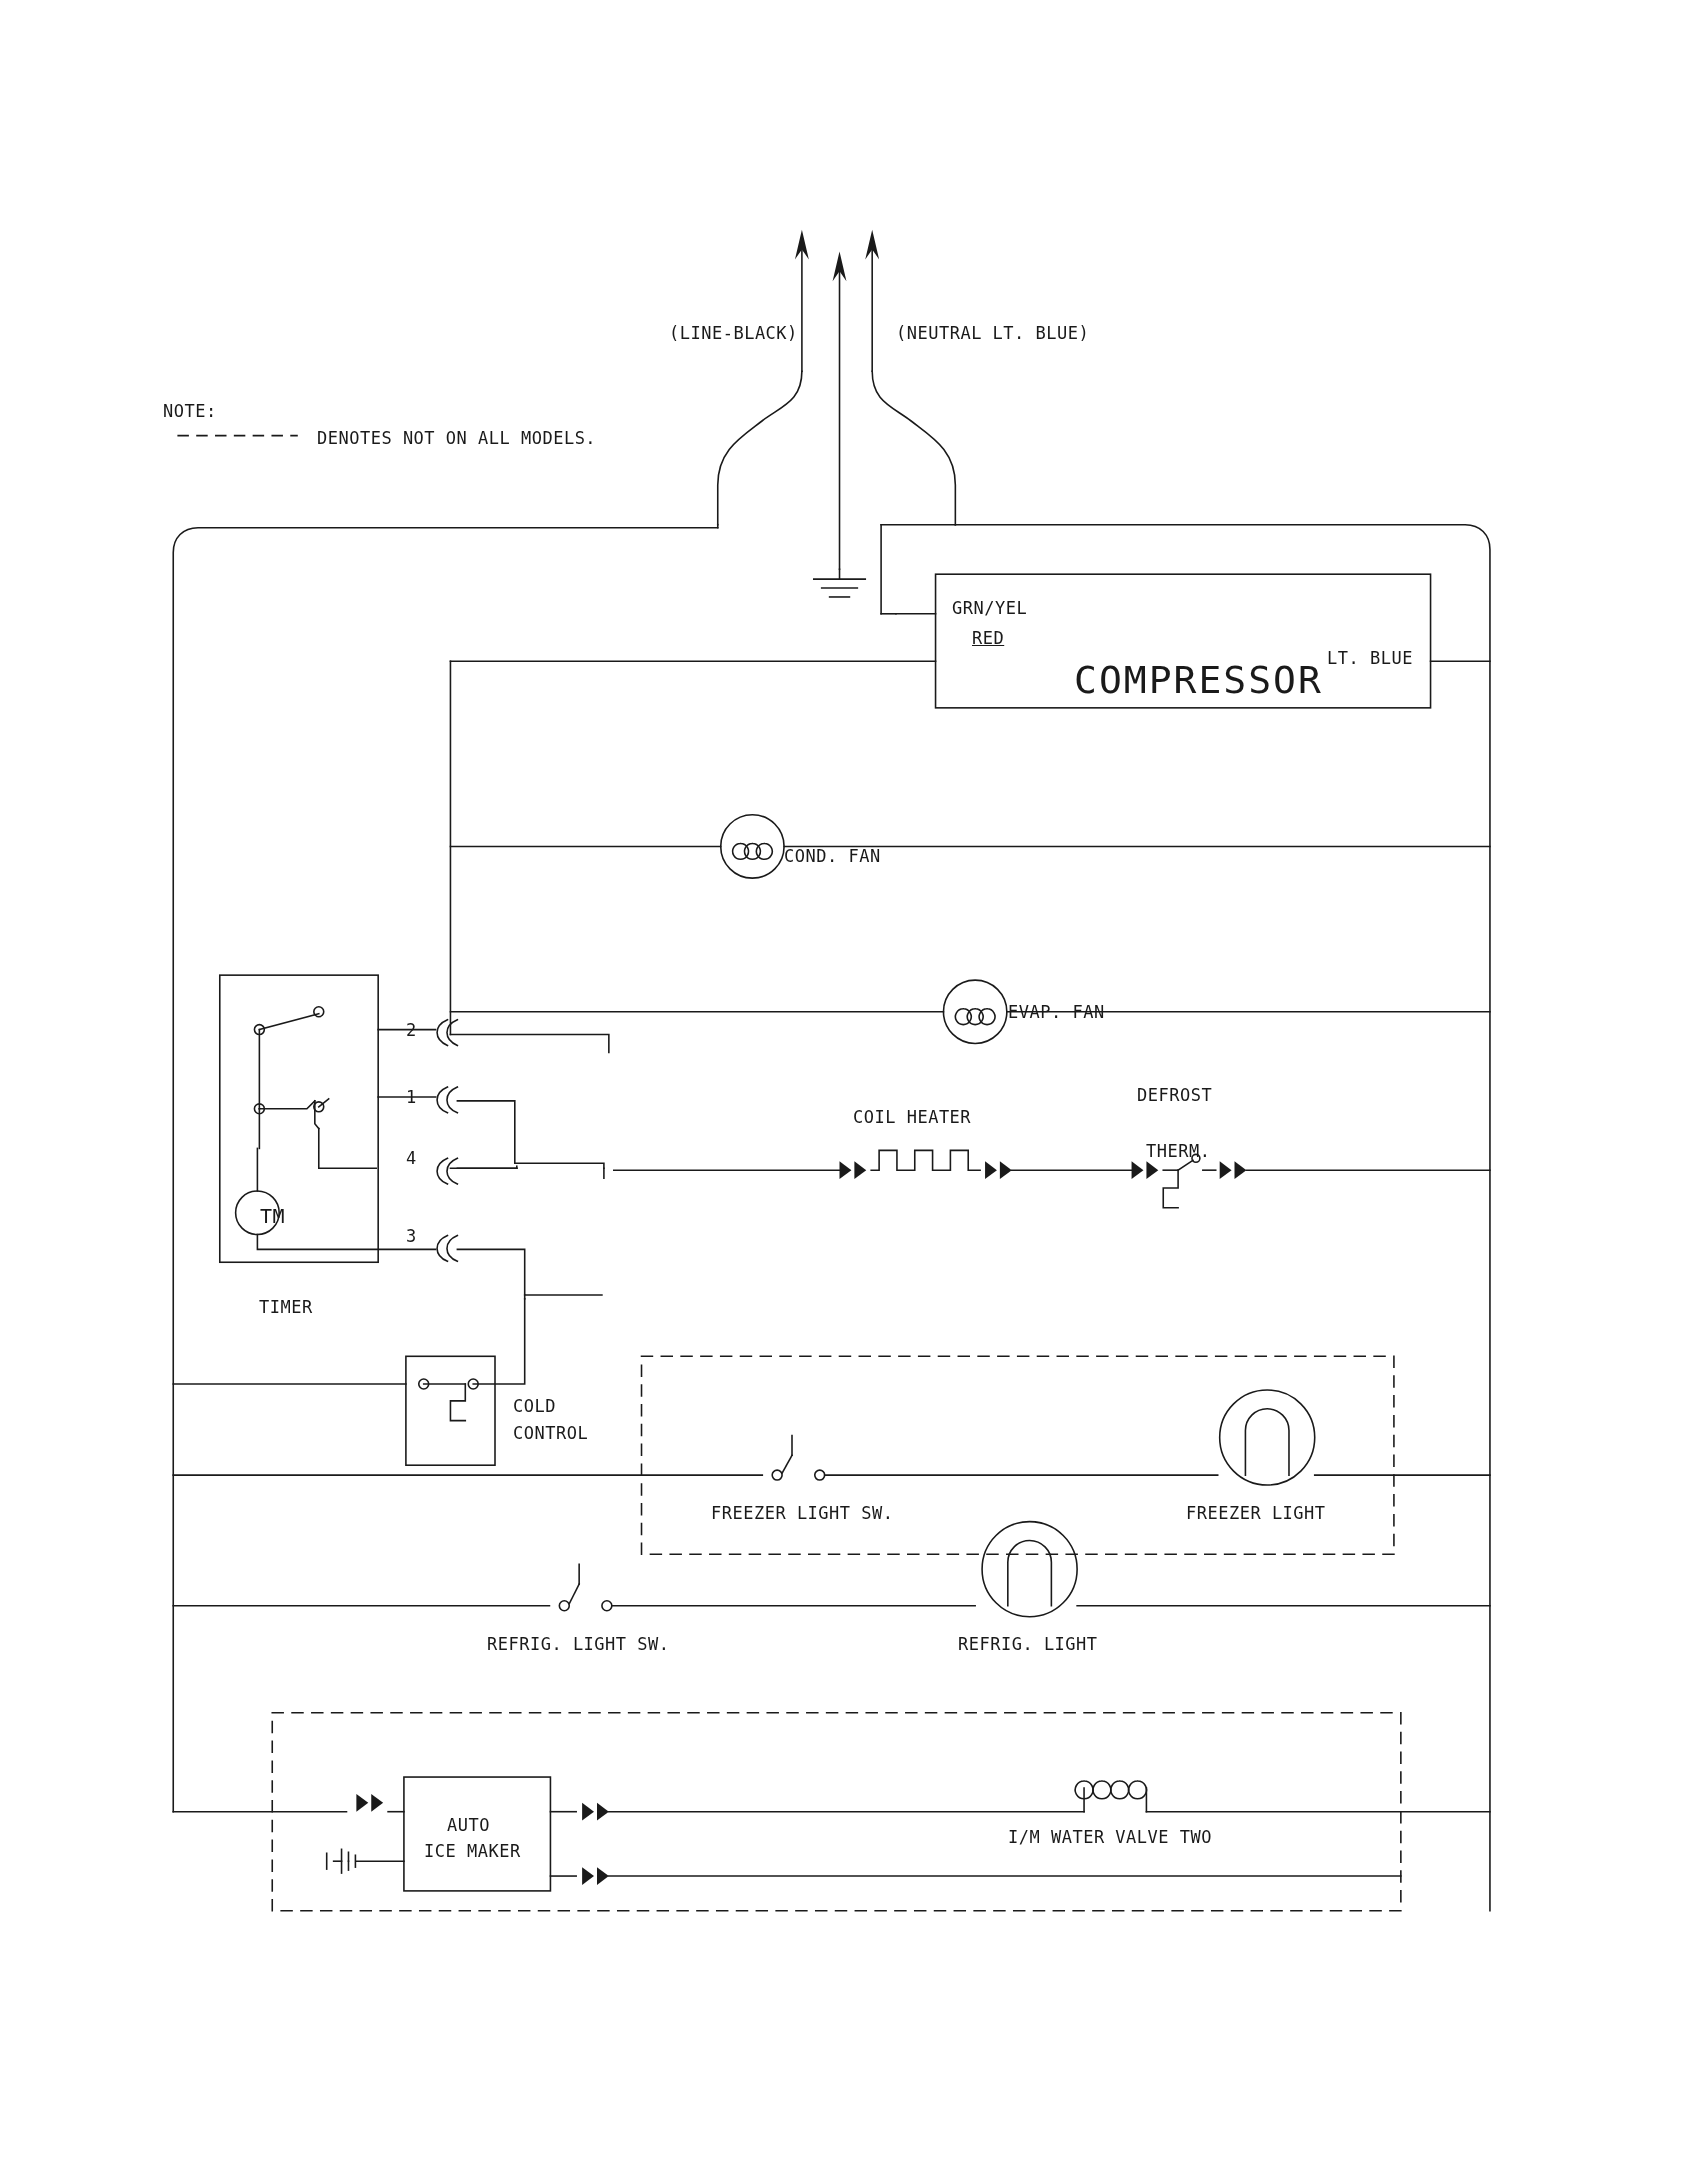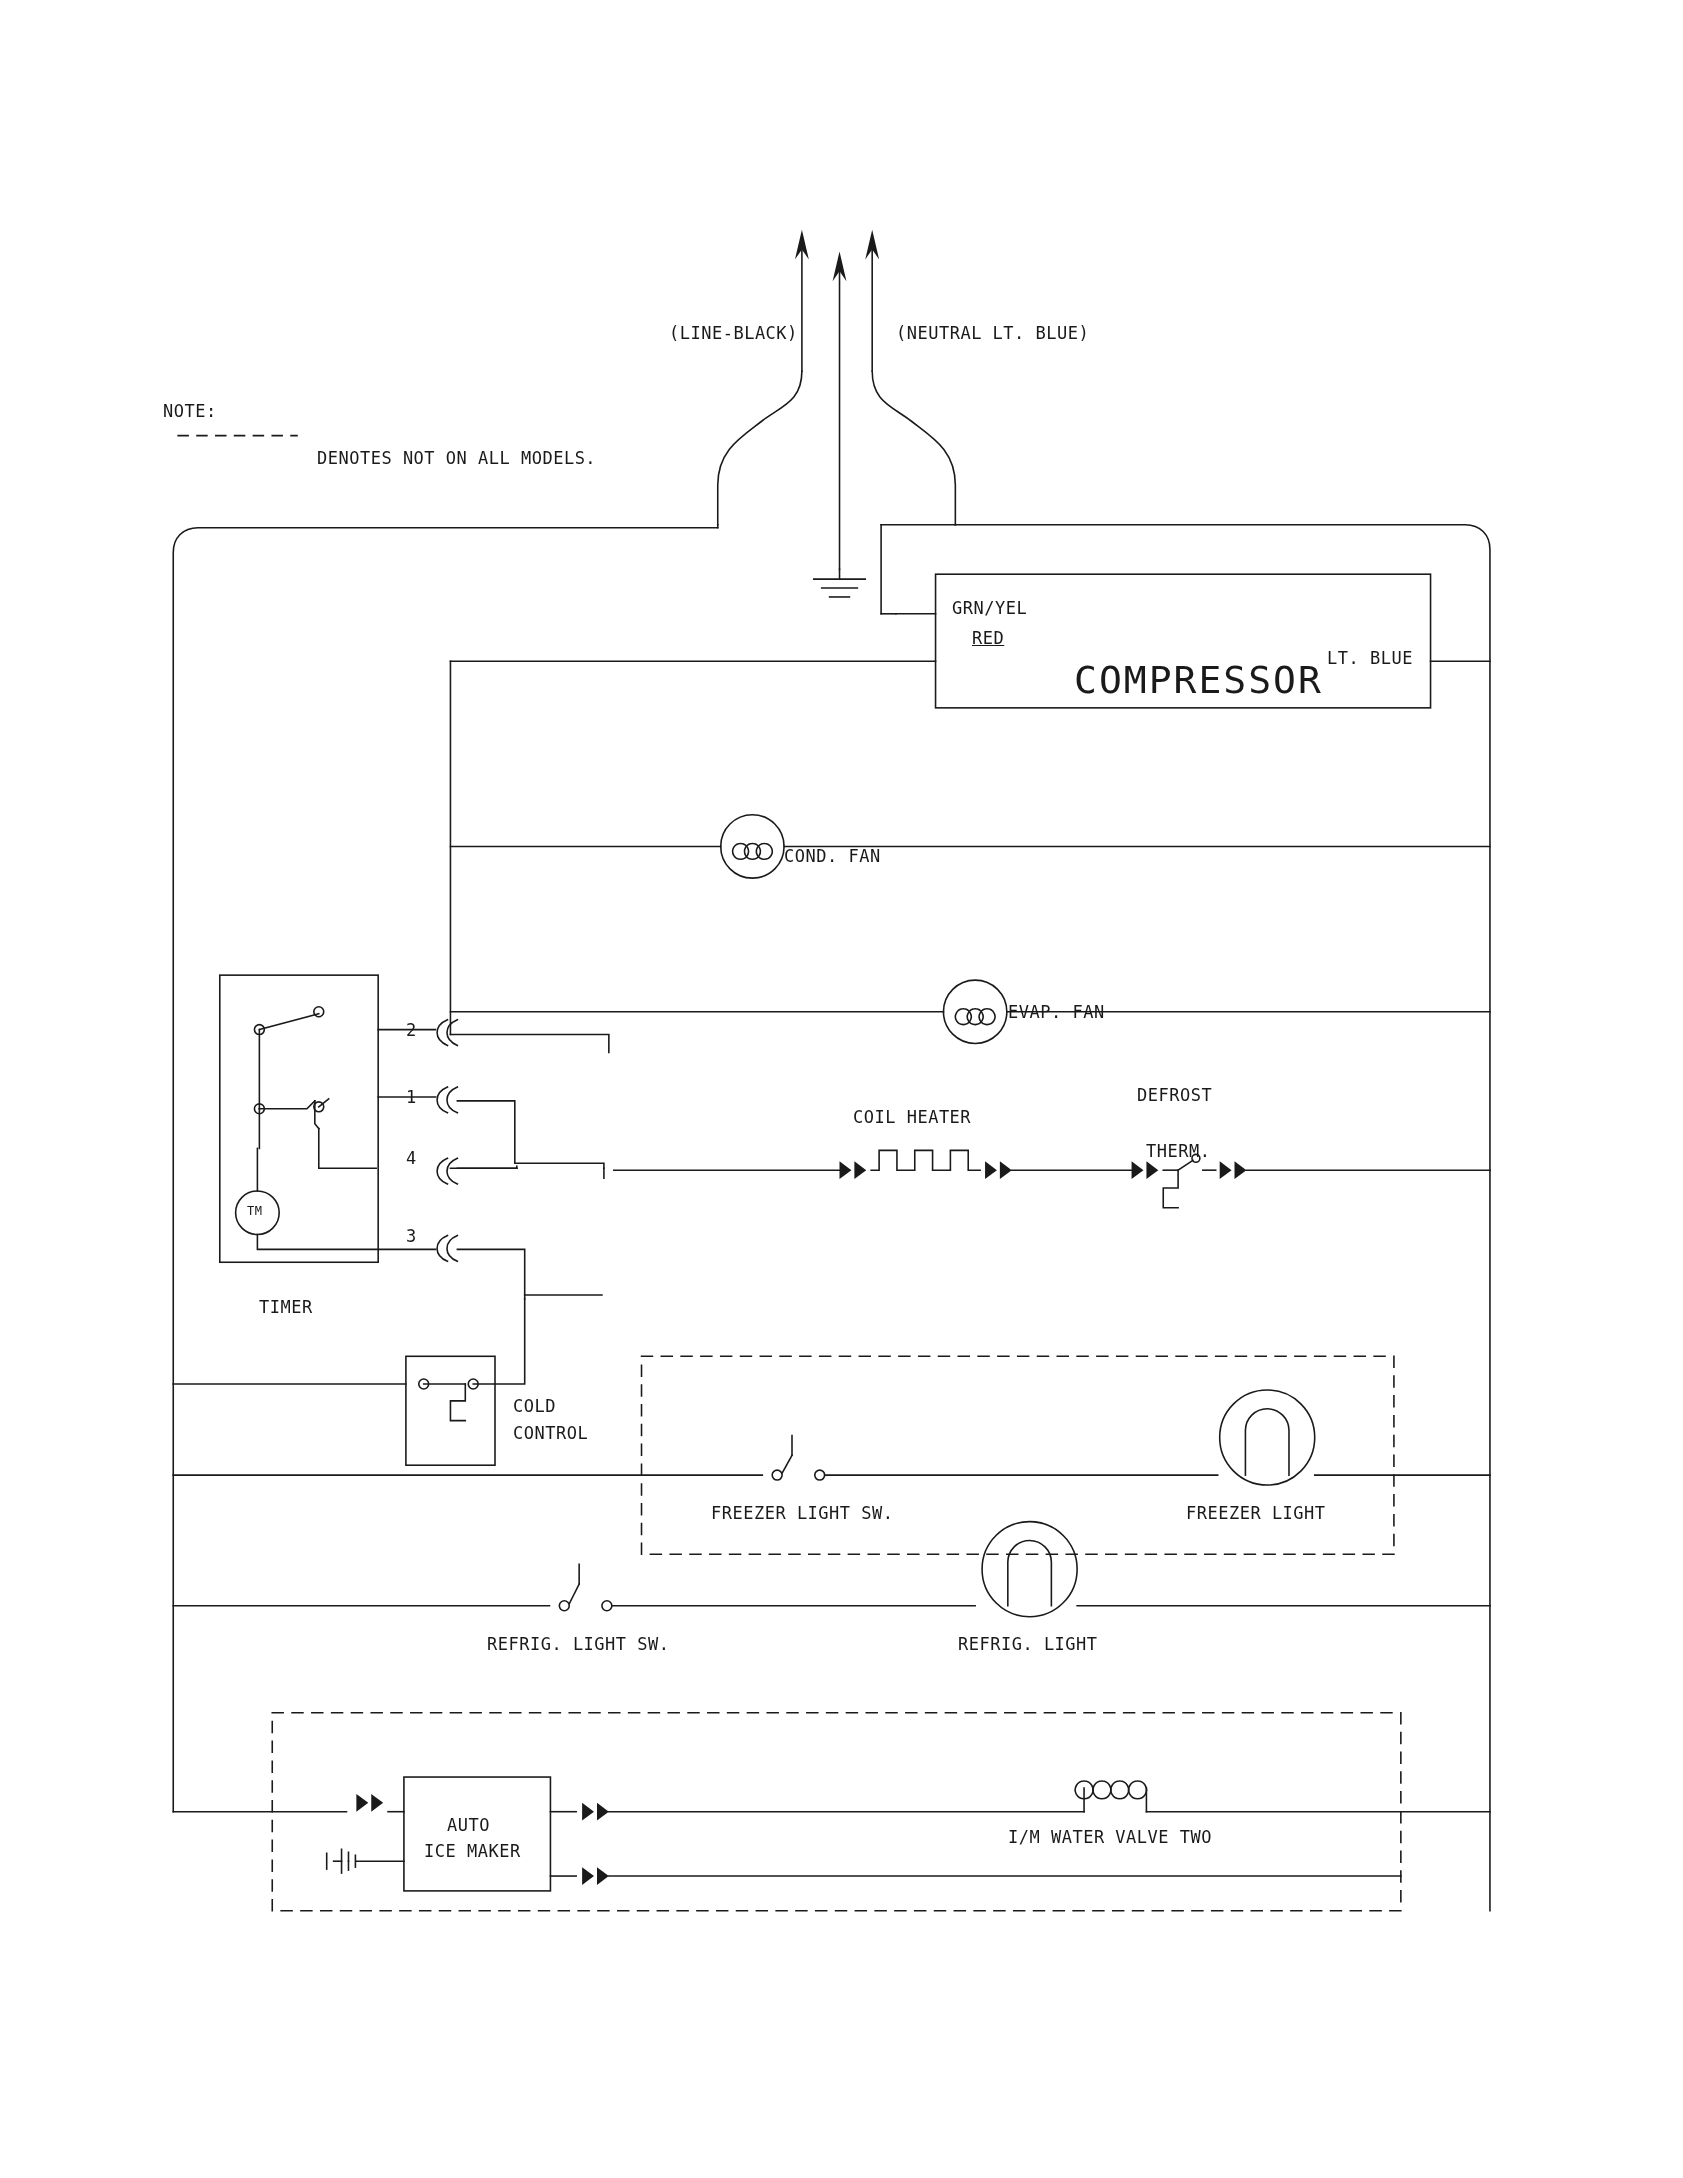--- a/index.html
+++ b/index.html
@@ -28,21 +28,22 @@
     font-size: 17px;
     color: #1a1a1a;
     white-space: nowrap;
     letter-spacing: 0.5px;
   }
   .lbl.big {
     font-size: 38px;
     letter-spacing: 2px;
   }
   .lbl.small {
-    font-size: 12px;
+    font-size: 20px;
+    margin-left: 13px;
   }
 </style>
 </head>
 <body>
 
 <div id="page">
 
   <svg id="schematic" viewBox="0 0 1700 2200">
     <g fill="none" stroke="#1a1a1a" stroke-width="1.6" stroke-linecap="square">
 
@@ -266,21 +267,21 @@
       </g>
 
       <g stroke-dasharray="10 9">
         <path d="M180 440 L300 440"></path>
       </g>
 
     </g>
   </svg>
 
   <div class="lbl" style="left:163px; top:401px;">NOTE:</div>
-  <div class="lbl" style="left:317px; top:428px;margin-top:20px;">DENOTES NOT ON ALL MODELS.</div>
+  <div class="lbl" style="left:317px; top:428px;">DENOTES NOT ON ALL MODELS.</div>
 
   <div class="lbl" style="left:669px; top:323px;">(LINE-BLACK)</div>
   <div class="lbl" style="left:896px; top:323px;">(NEUTRAL LT. BLUE)</div>
 
   <div class="lbl" style="left:952px; top:598px;">GRN/YEL</div>
   <div class="lbl" style="left:972px; top:628px;text-decoration:underline;">RED</div>
   <div class="lbl" style="left:1327px; top:648px;text-align:center;">LT. BLUE</div>
   <div class="lbl big" style="left:1074px; top:658px;">COMPRESSOR</div>
 
   <div class="lbl" style="left:784px; top:846px;">COND. FAN</div>

